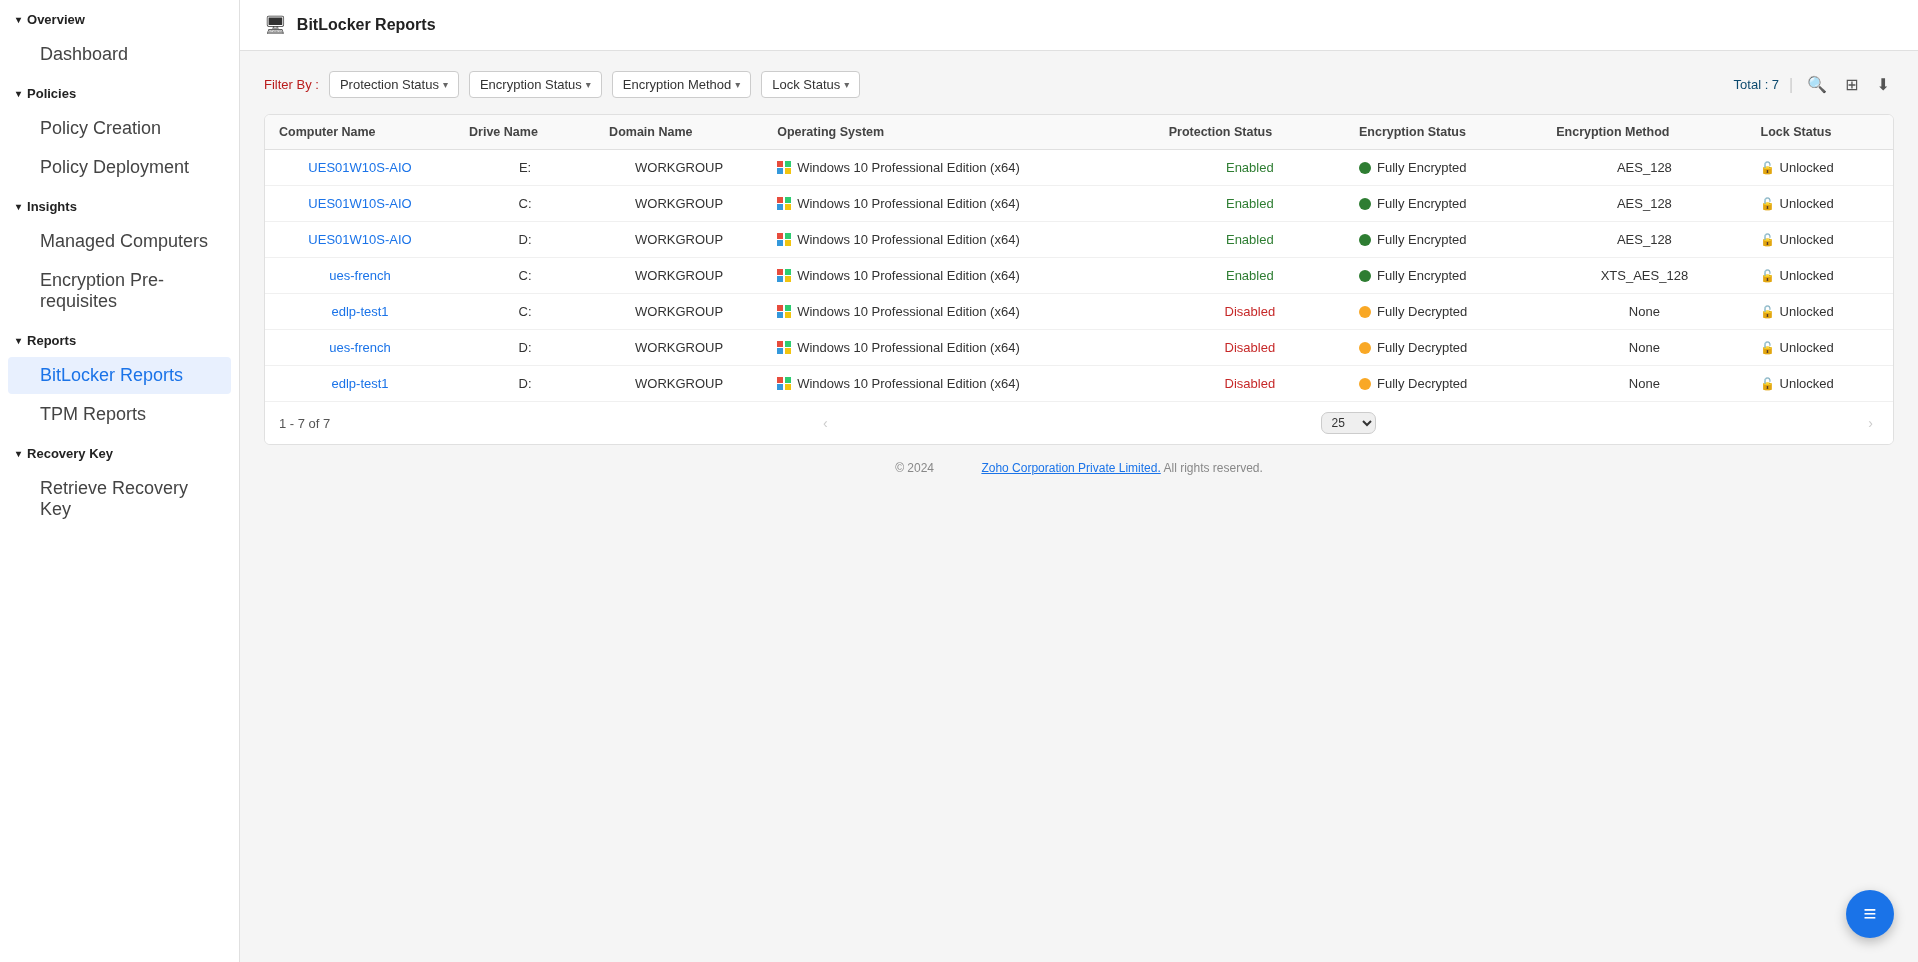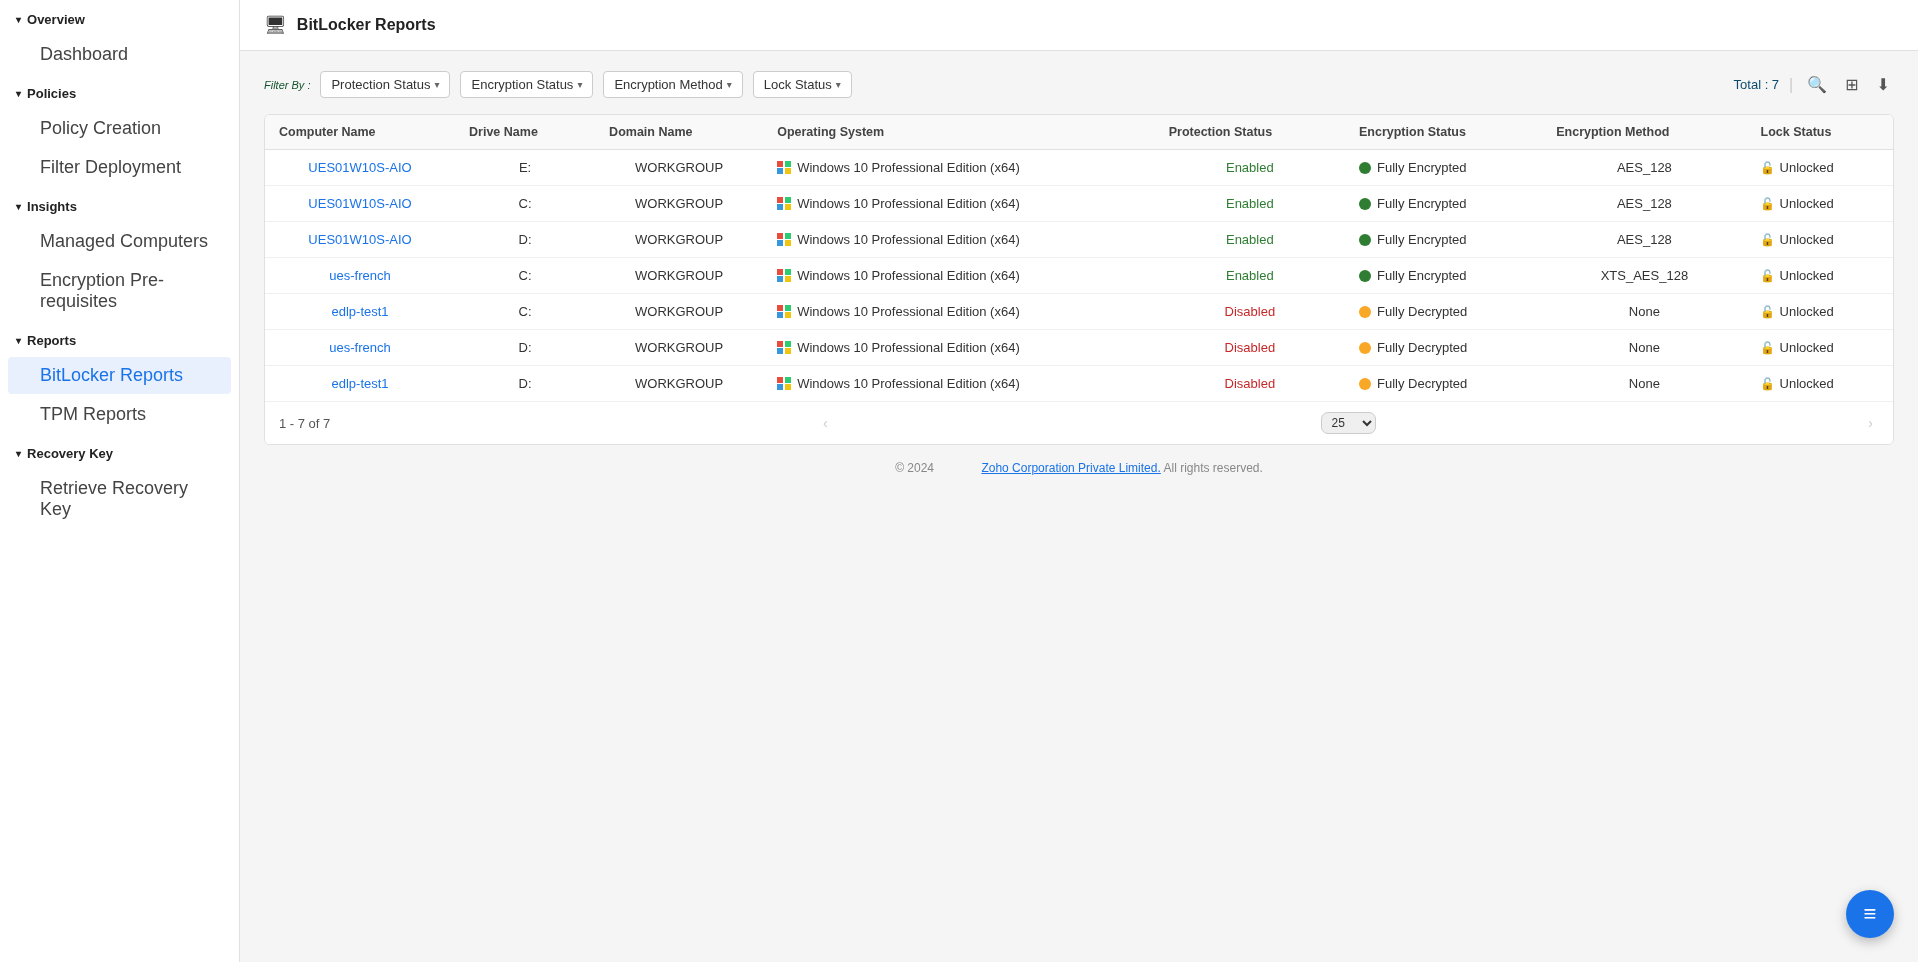--- a/index.html
+++ b/index.html
@@ -73,24 +73,23 @@
     }
 
     
     .filter-bar {
       display: flex;
       align-items: center;
       gap: 10px;
       margin-bottom: 16px;
     }
     .filter-label {
-      font-size: 11px;
-      color: #14532d;
+      font-size: 13px;
+      color: #b91c1c;
       font-weight: 500;
-      font-style: italic;
     }
     .filter-dropdown {
       display: flex;
       align-items: center;
       gap: 4px;
       border: 1px solid #ccc;
       border-radius: 4px;
       padding: 5px 10px;
       background: #fff;
       cursor: pointer;
@@ -270,21 +269,21 @@
     <span class="chevron">▾</span>
     <span>Overview</span>
   </div>
   <div class="sidebar-item">Dashboard</div>
 
   <div class="sidebar-section-header">
     <span class="chevron">▾</span>
     <span>Policies</span>
   </div>
   <div class="sidebar-item">Policy Creation</div>
-  <div class="sidebar-item">Filter Deployment</div>
+  <div class="sidebar-item">Policy Deployment</div>
 
   <div class="sidebar-section-header">
     <span class="chevron">▾</span>
     <span>Insights</span>
   </div>
   <div class="sidebar-item">Managed Computers</div>
   <div class="sidebar-item">Encryption Pre-requisites</div>
 
   <div class="sidebar-section-header">
     <span class="chevron">▾</span>

